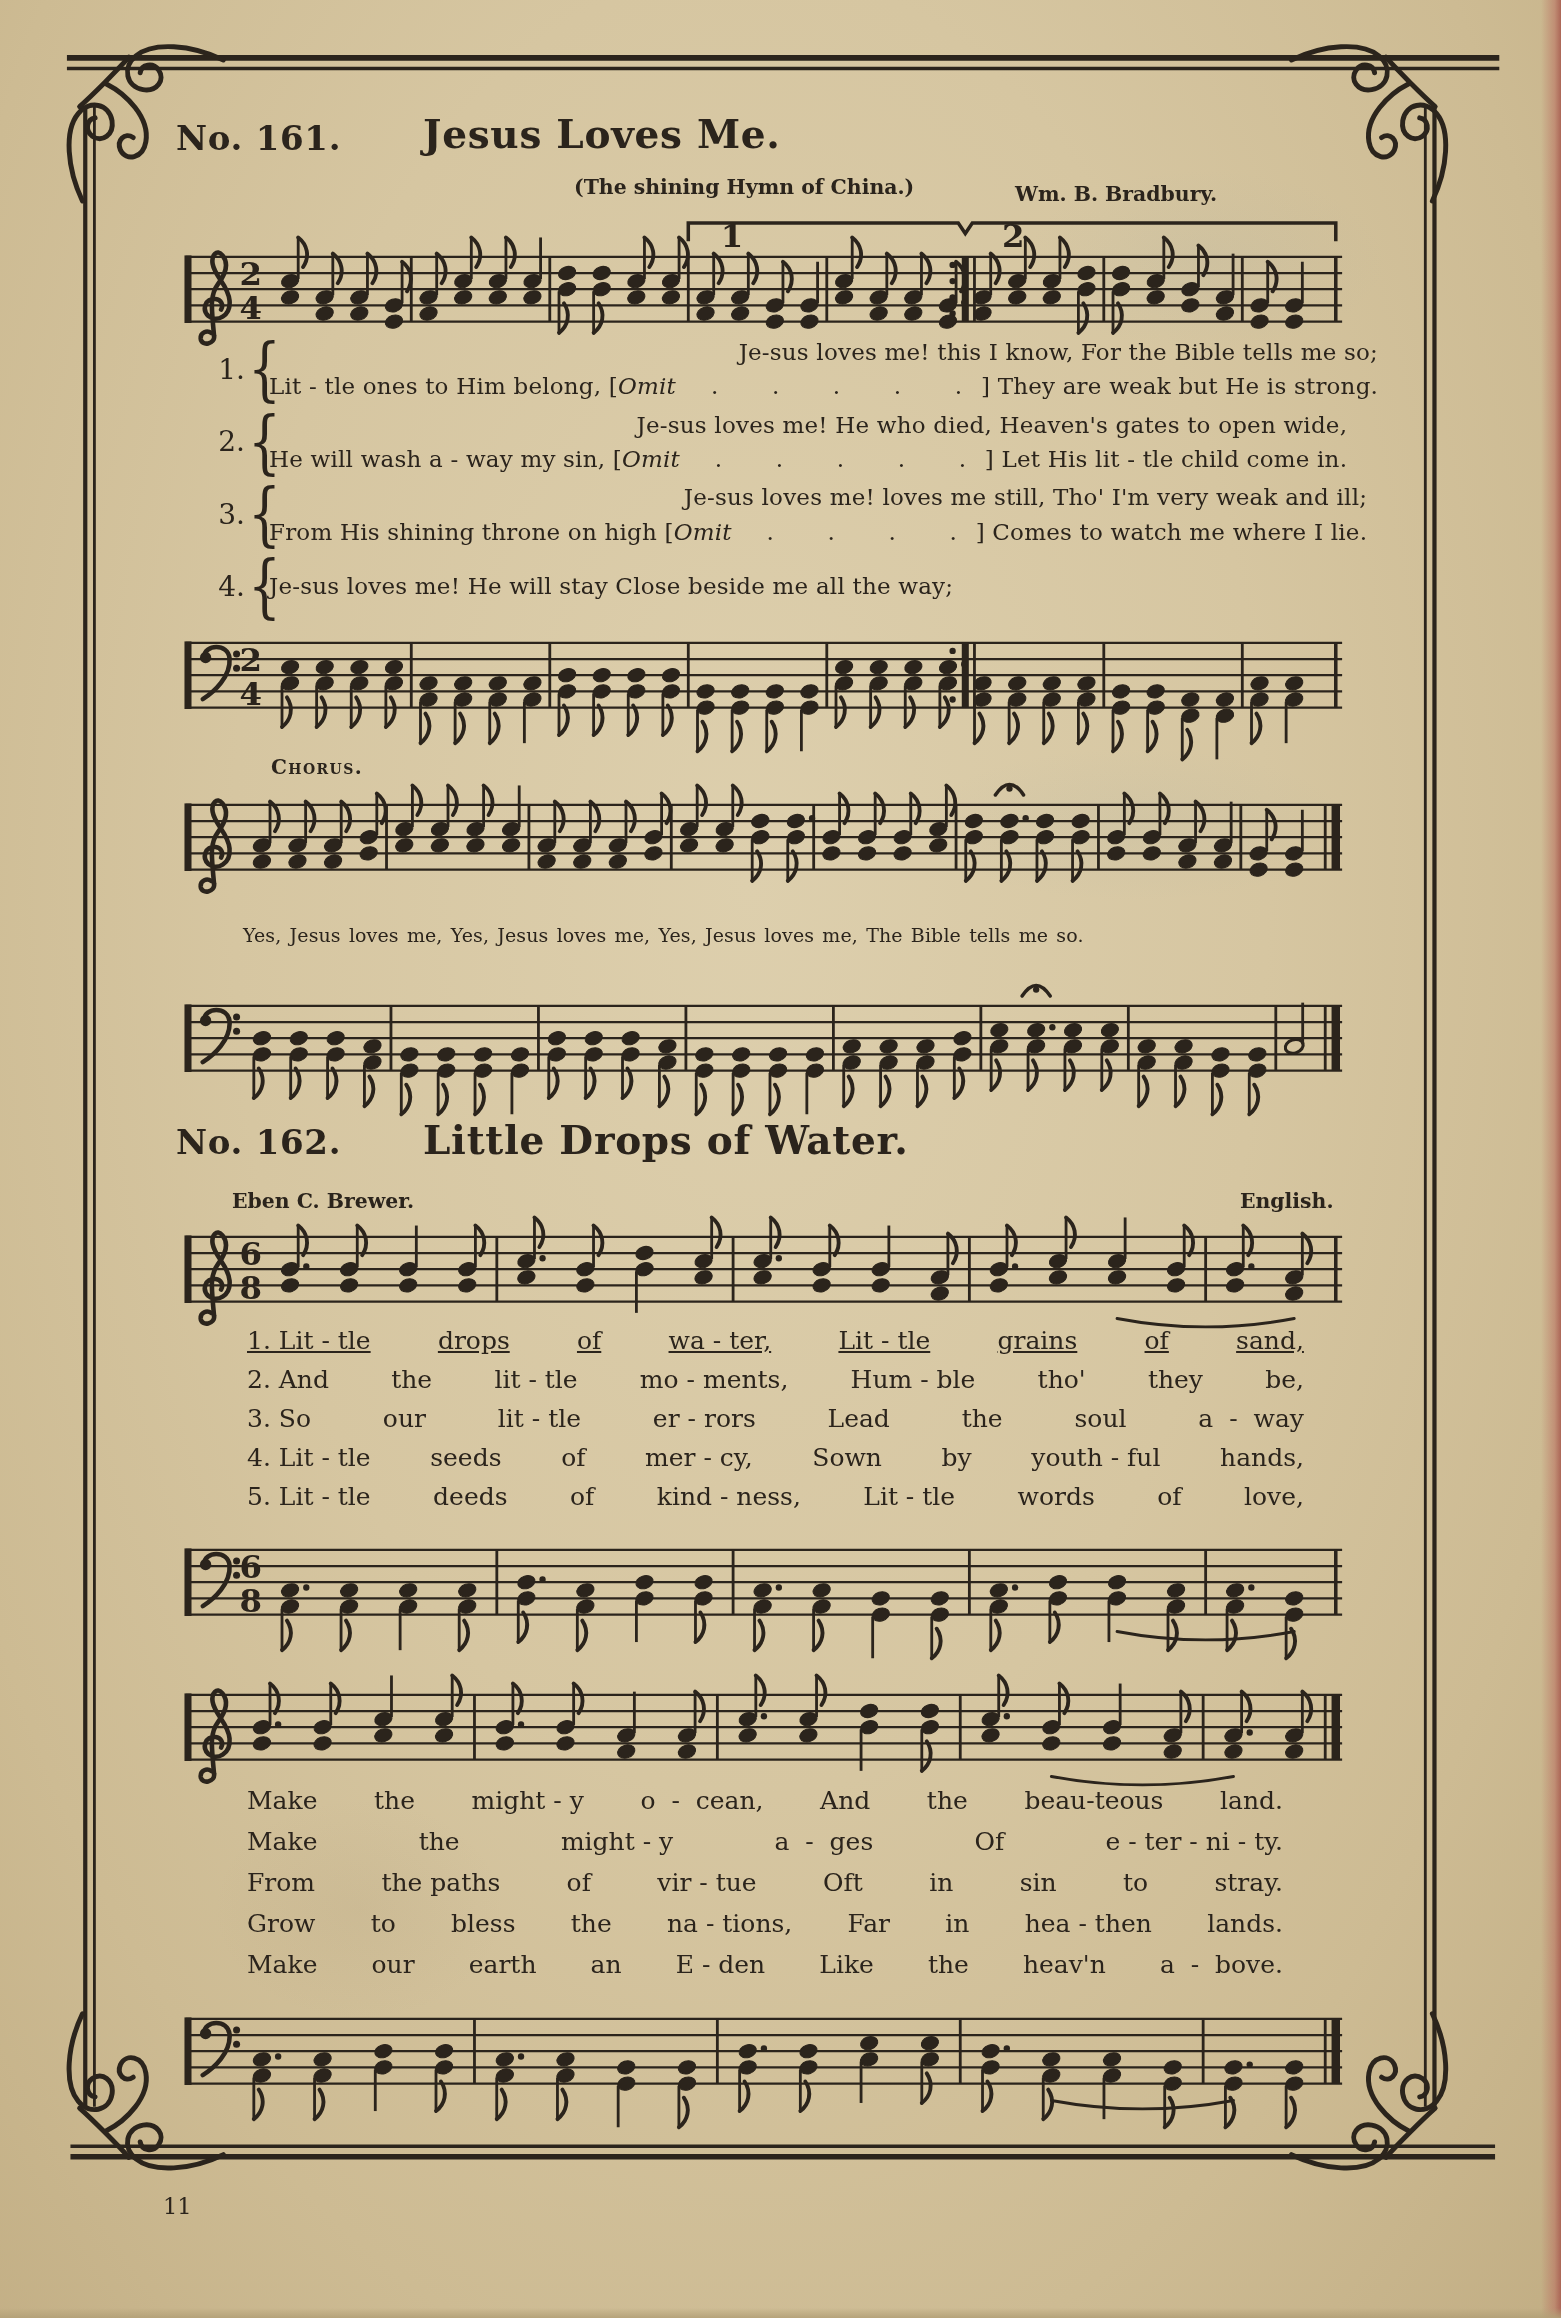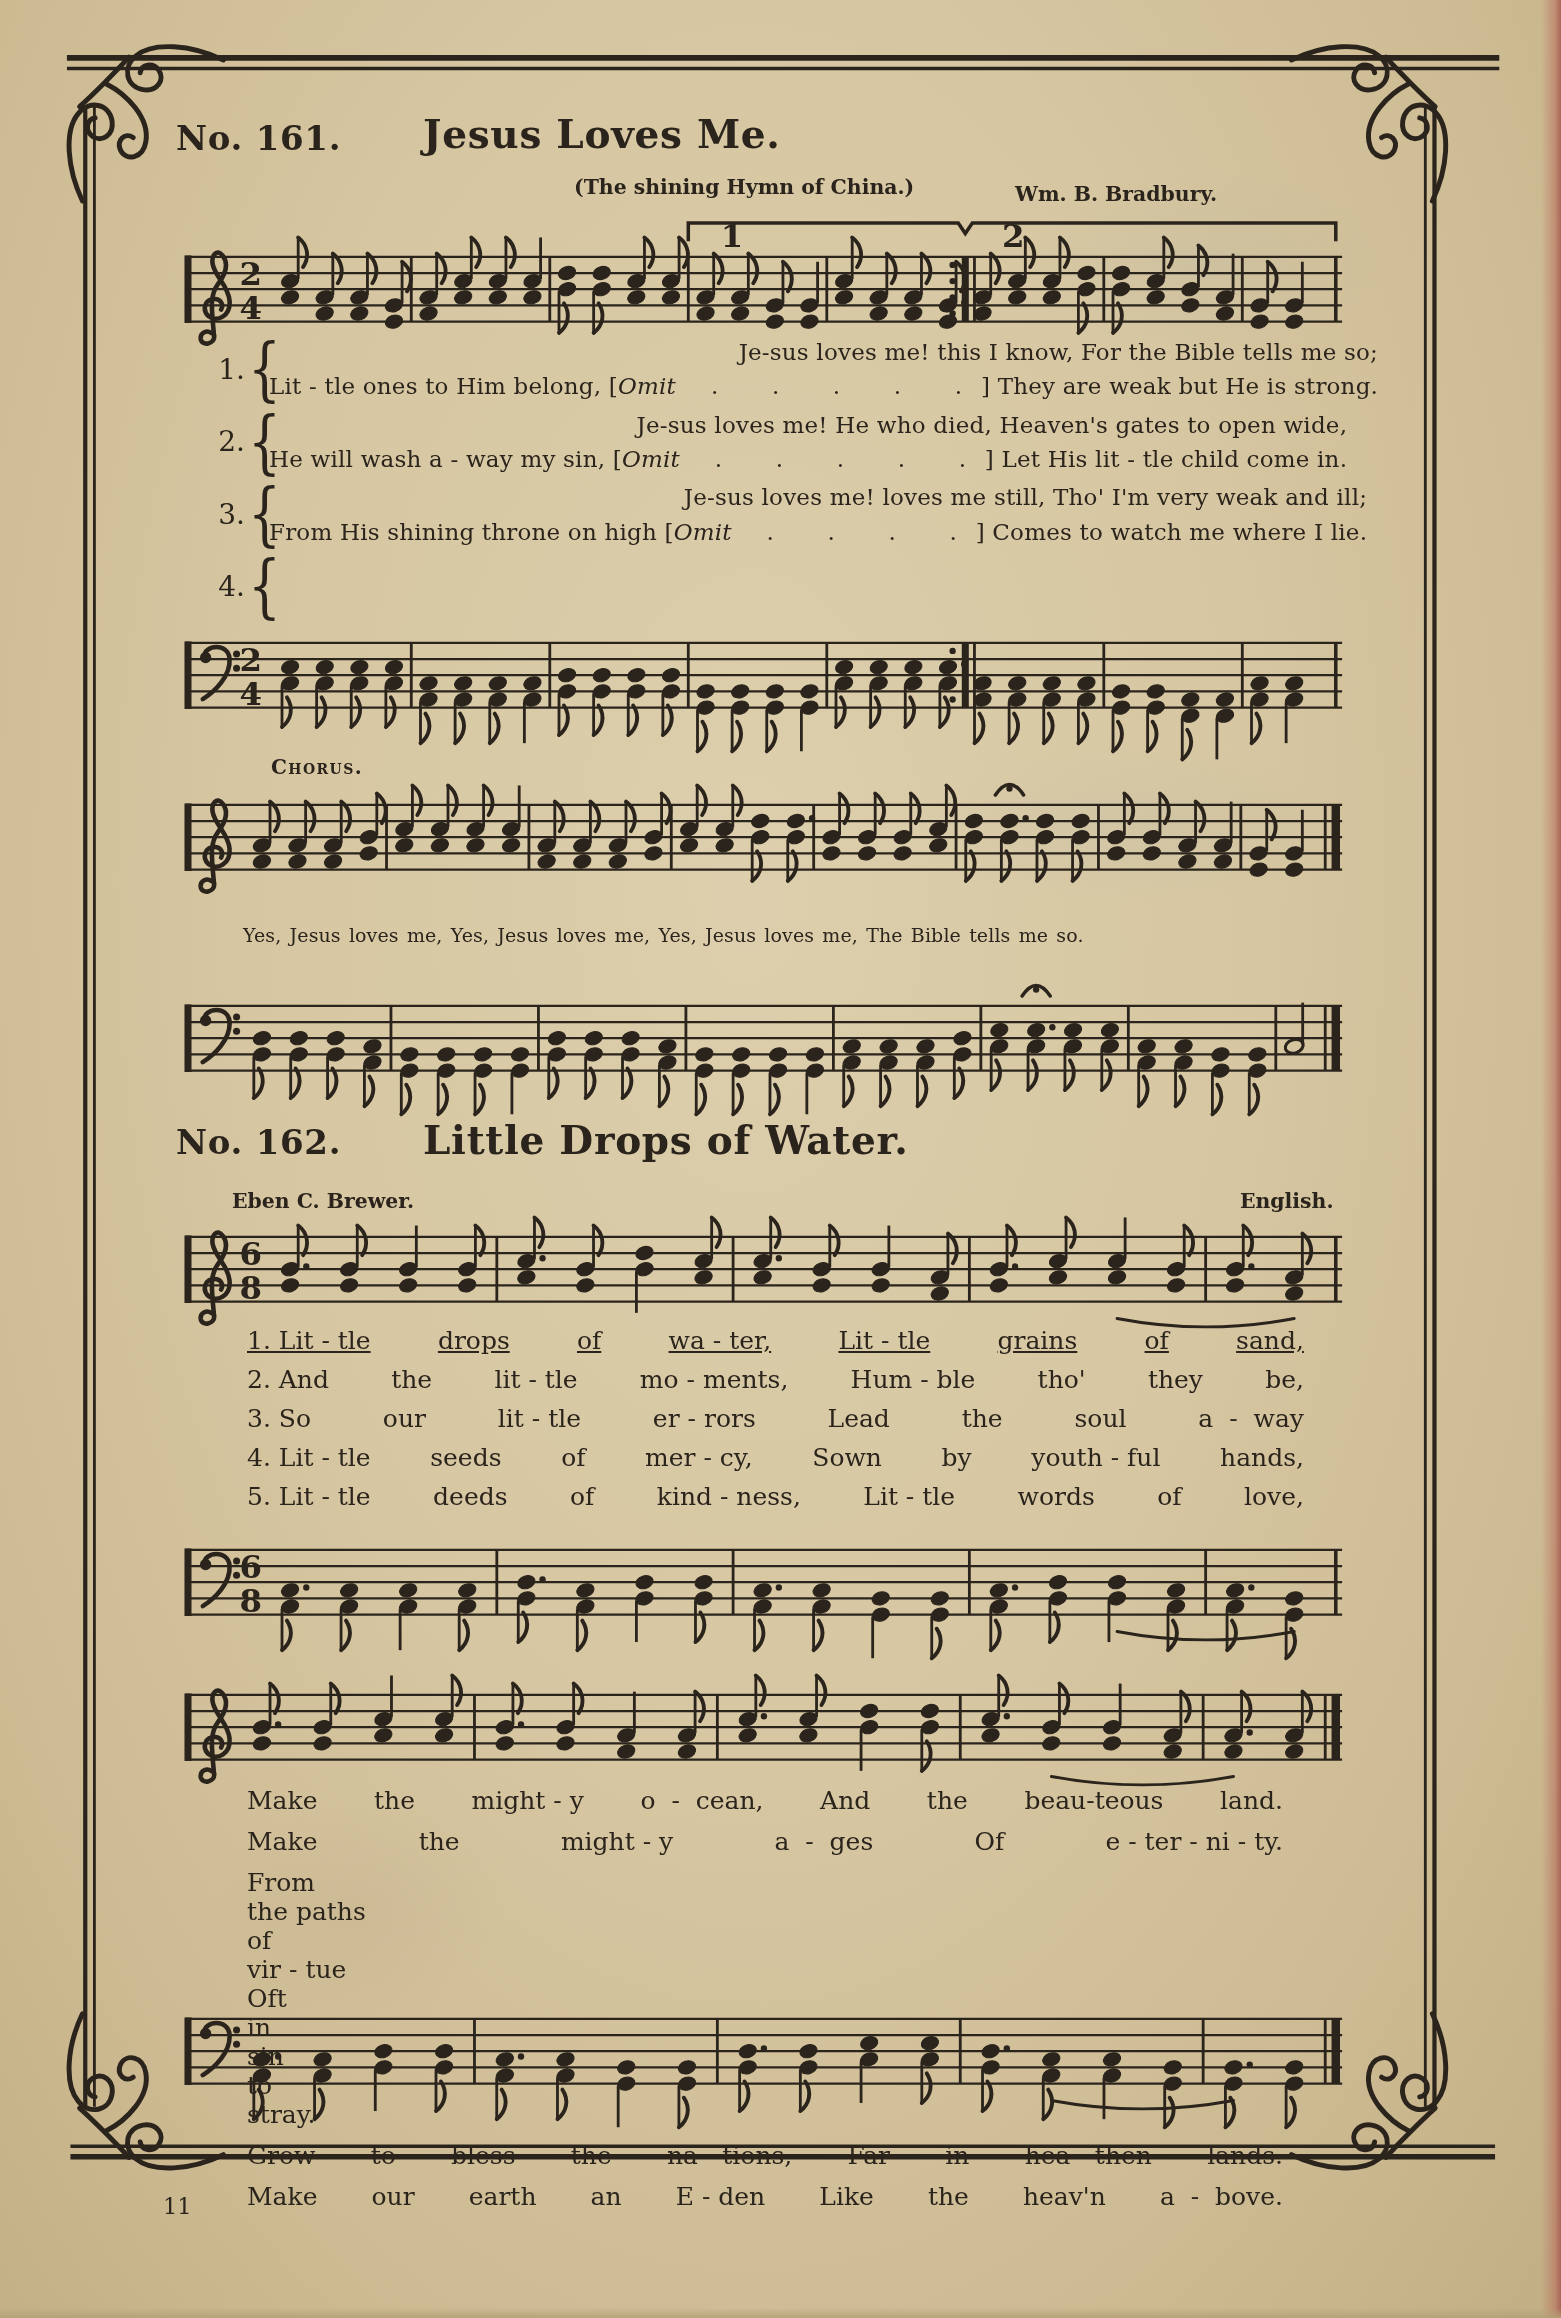--- a/index.html
+++ b/index.html
@@ -260,20 +260,21 @@
       <span class="brace"></span>
       <div class="vlines">
         <div class="vl">Je-sus loves me! loves me still, Tho' I'm very weak and ill;</div>
         <div class="vl"><span>From His shining throne on high [</span><span class="it">Omit</span><span class="dots">    .      .      .      .  </span><span>] Comes to watch me where I lie.</span></div>
       </div>
     </div>
     <div class="verse" style="margin-bottom: 8.5px;">
       <span class="vnum">4.</span>
       <span class="brace"></span>
       <div class="vlines">
+        <div class="vl">Je-sus loves me! He will stay Close beside me all the way;</div>
       </div>
     </div>
   </div>
 
 <svg id="s2" class="abs staff" width="1162" height="169" style="left:183px;top:590px;" viewBox="0 0 1650 240">
     <line x1="4" y1="75" x2="1646" y2="75" stroke="#2b241c" stroke-width="3.2"></line>
     <line x1="4" y1="98" x2="1646" y2="98" stroke="#2b241c" stroke-width="3.2"></line>
     <line x1="4" y1="121" x2="1646" y2="121" stroke="#2b241c" stroke-width="3.2"></line>
     <line x1="4" y1="144" x2="1646" y2="144" stroke="#2b241c" stroke-width="3.2"></line>
     <line x1="4" y1="167" x2="1646" y2="167" stroke="#2b241c" stroke-width="3.2"></line>
@@ -996,21 +997,21 @@
     <ellipse cx="1578" cy="132.5" rx="12.5" ry="9" fill="#2b241c" stroke="#2b241c" stroke-width="1.5" transform="rotate(-18 1578 132.5)"></ellipse>
     <ellipse cx="1578" cy="155.5" rx="12.5" ry="9" fill="#2b241c" stroke="#2b241c" stroke-width="1.5" transform="rotate(-18 1578 155.5)"></ellipse>
     <line x1="1589.5" y1="129.5" x2="1589.5" y2="70.5" stroke="#2b241c" stroke-width="4"></line>
     <path d="M1589.5 70.5 C 1602.5 80.5 1606.5 97.5 1596.5 112.5" stroke="#2b241c" stroke-width="5.5" fill="none" stroke-linecap="round"></path>
     <path d="M1233.0588235294117 191 Q 1362.4117647058824 215 1491.764705882353 191" stroke="#2b241c" stroke-width="4" fill="none" stroke-linecap="round"></path>
   </svg>
 
 <div id="h2v2" class="abs" style="left:247px;top:1786px;width:1036px;">
     <div class="tokrow" style="margin-bottom: 12px;"><span>Make</span><span>the</span><span>might - y</span><span>o  -  cean,</span><span>And</span><span>the</span><span>beau-teous</span><span>land.</span></div>
     <div class="tokrow" style="margin-bottom: 12px;"><span>Make</span><span>the</span><span>might - y</span><span>a  -  ges</span><span>Of</span><span>e - ter - ni - ty.</span></div>
-    <div class="tokrow" style="margin-bottom: 12px; flex-direction: column;"><span>From</span><span>the paths</span><span>of</span><span>vir - tue</span><span>Oft</span><span>in</span><span>sin</span><span>to</span><span>stray.</span></div>
+    <div class="tokrow" style="margin-bottom: 12px;"><span>From</span><span>the paths</span><span>of</span><span>vir - tue</span><span>Oft</span><span>in</span><span>sin</span><span>to</span><span>stray.</span></div>
     <div class="tokrow" style="margin-bottom: 12px;"><span>Grow</span><span>to</span><span>bless</span><span>the</span><span>na - tions,</span><span>Far</span><span>in</span><span>hea - then</span><span>lands.</span></div>
     <div class="tokrow" style="margin-bottom: 12px;"><span>Make</span><span>our</span><span>earth</span><span>an</span><span>E - den</span><span>Like</span><span>the</span><span>heav'n</span><span>a  -  bove.</span></div>
   </div>
 
 <svg id="s8" class="abs staff" width="1162" height="169" style="left:183px;top:1966px;" viewBox="0 0 1650 240">
     <line x1="4" y1="75" x2="1646" y2="75" stroke="#2b241c" stroke-width="3.2"></line>
     <line x1="4" y1="98" x2="1646" y2="98" stroke="#2b241c" stroke-width="3.2"></line>
     <line x1="4" y1="121" x2="1646" y2="121" stroke="#2b241c" stroke-width="3.2"></line>
     <line x1="4" y1="144" x2="1646" y2="144" stroke="#2b241c" stroke-width="3.2"></line>
     <line x1="4" y1="167" x2="1646" y2="167" stroke="#2b241c" stroke-width="3.2"></line>

